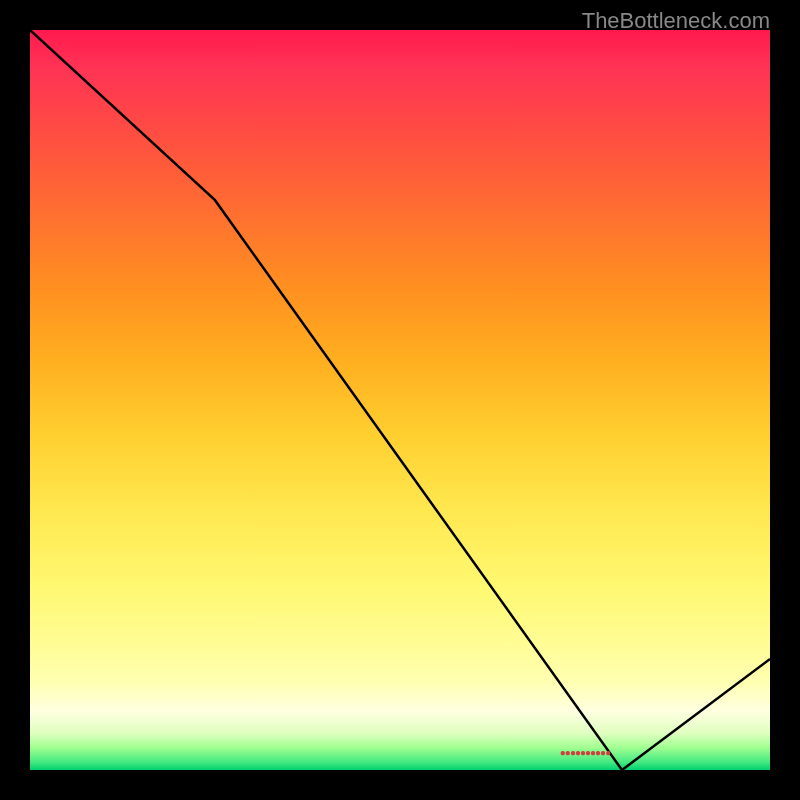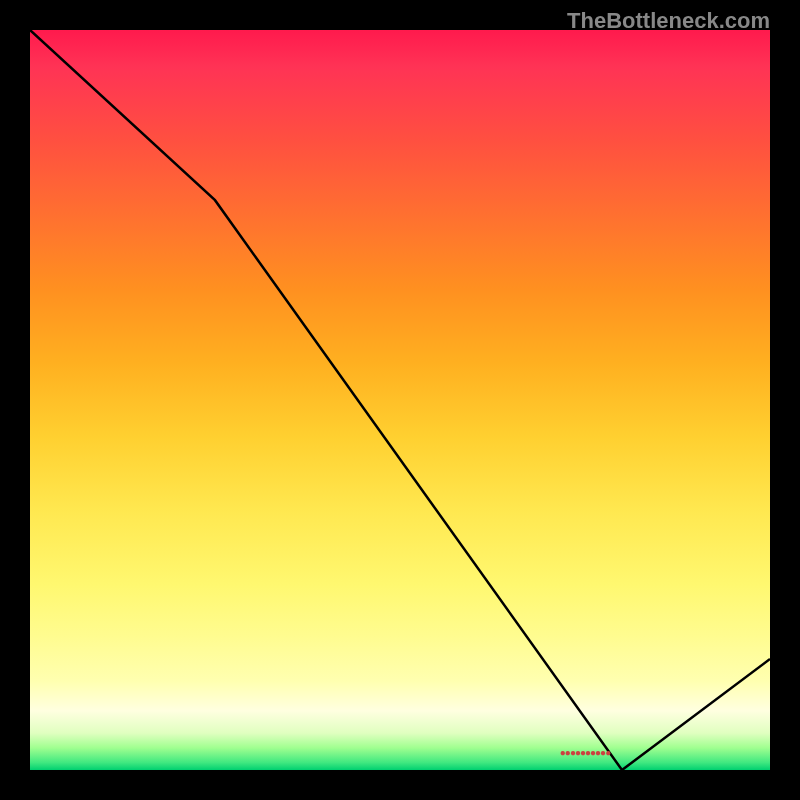--- a/index.html
+++ b/index.html
@@ -9,21 +9,21 @@
       background: #000;
       position: relative;
       font-family: Arial, sans-serif;
     }
     .watermark {
       position: absolute;
       top: 8px;
       right: 30px;
       color: #888;
       font-size: 22px;
-      font-weight: bold;
+      font-weight: normal;
       z-index: 10;
     }
     .plot-area {
       position: absolute;
       top: 30px;
       left: 30px;
       width: 740px;
       height: 740px;
       background: linear-gradient(to bottom,
         #ff1a4d 0%,

